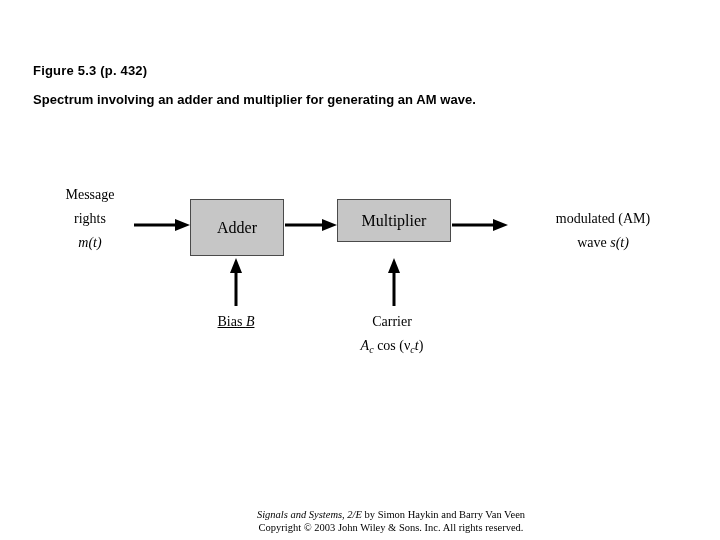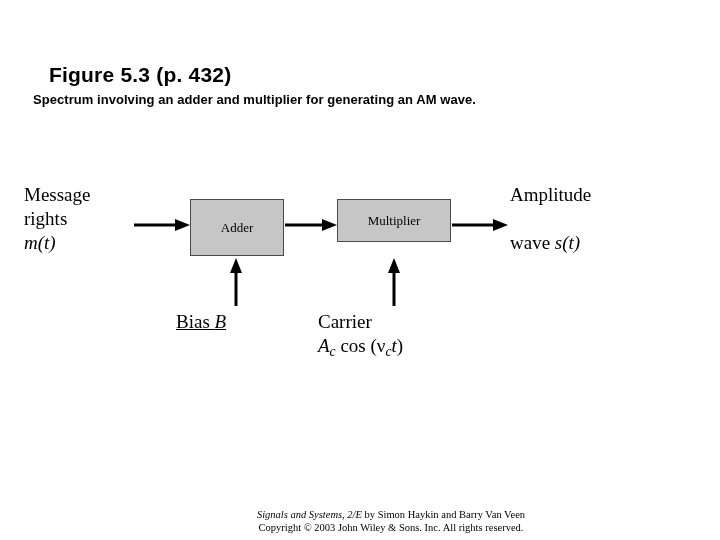--- a/index.html
+++ b/index.html
@@ -16,24 +16,23 @@
     color: #000000;
   }
 
   
   #figure-title {
     position: absolute;
     left: 33px;
     top: 63px;
     font-family: "Liberation Sans", sans-serif;
     font-weight: bold;
-    font-size: 21px;
+    font-size: 13px;
     letter-spacing: 0.2px;
     white-space: nowrap;
-    margin-left: 16px;
   }
   #figure-caption {
     position: absolute;
     left: 33px;
     top: 92px;
     font-family: "Liberation Sans", sans-serif;
     font-weight: bold;
     font-size: 13px;
     letter-spacing: 0.05px;
     white-space: nowrap;
@@ -44,23 +43,23 @@
     position: absolute;
     left: 0;
     top: 0;
     width: 720px;
     height: 540px;
   }
 
   .serif-label {
     position: absolute;
     font-family: "Liberation Serif", "DejaVu Serif", serif;
-    font-size: 19px;
+    font-size: 14px;
     line-height: 24px;
-    text-align: left;
+    text-align: center;
     color: #000000;
     white-space: nowrap;
   }
   .serif-label i {
     font-style: italic;
   }
   .sub {
     font-size: 0.72em;
     vertical-align: -0.28em;
     font-style: italic;
@@ -92,21 +91,21 @@
   
   .proc-box {
     position: absolute;
     background: #c6c6c6;
     border: 1px solid #4a4a4a;
     box-sizing: border-box;
     display: flex;
     align-items: center;
     justify-content: center;
     font-family: "Liberation Serif", "DejaVu Serif", serif;
-    font-size: 13px;
+    font-size: 16px;
     color: #000000;
   }
   #adder-box {
     left: 190px;
     top: 199px;
     width: 94px;
     height: 57px;
   }
   #multiplier-box {
     left: 337px;
@@ -240,22 +239,22 @@
   <div class="proc-box" id="multiplier-box">
     <span>Multiplier</span>
   </div>
 
   <div class="arrow-h" id="arrow-multiplier-to-output">
     <span class="shaft" style="width:48px;"></span>
     <span class="head"></span>
   </div>
 
   <div class="serif-label" id="output-label">
-    <span>Amplitude</span><br>
     <br>
+    <span>modulated  (AM)</span><br>
     <span>wave </span><i>s(t)</i>
   </div>
 
   <div class="arrow-v" id="arrow-bias-to-adder">
     <span class="shaft" style="height:38px;"></span>
     <span class="head"></span>
   </div>
 
   <div class="serif-label" id="bias-label">
     <span>Bias </span><i>B</i>

